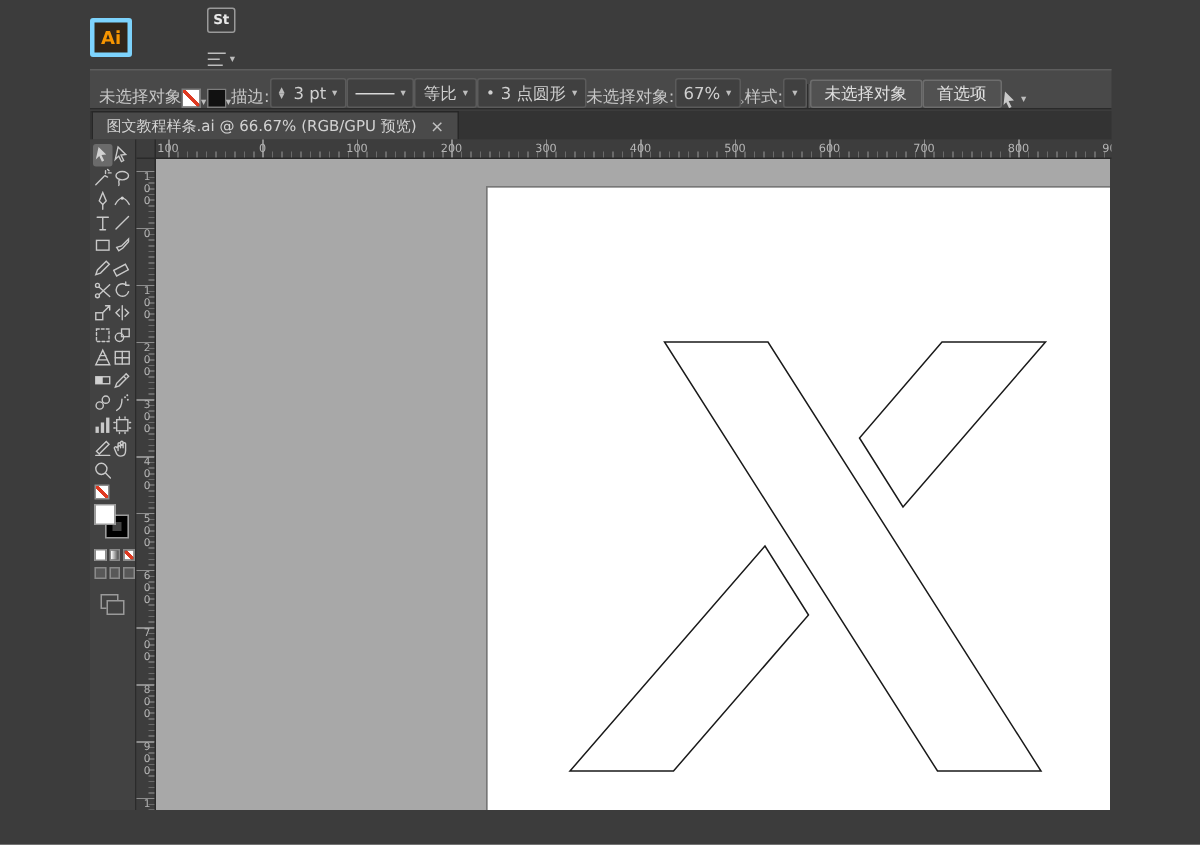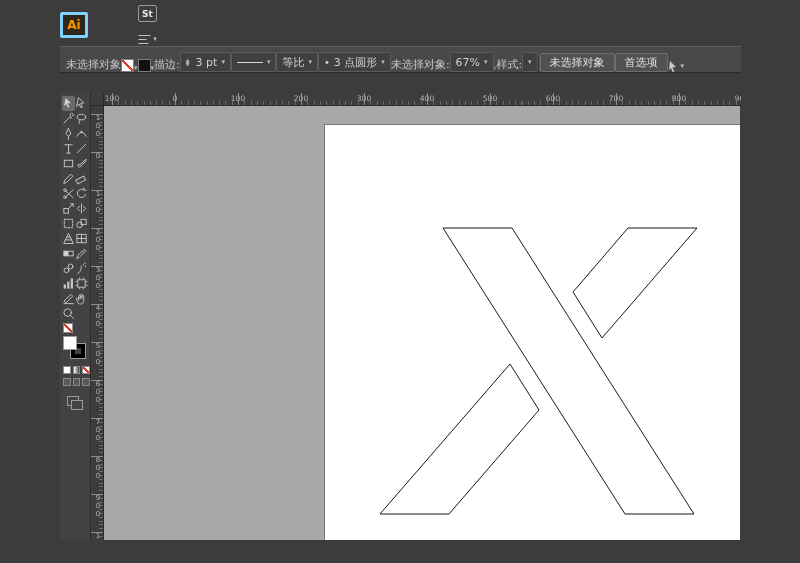--- a/index.html
+++ b/index.html
@@ -165,20 +165,26 @@
     <button class="cb-btn">未选择对象</button>
     <button class="cb-btn">首选项</button>
     <span class="mb-icon">
       <svg width="11" height="12" viewBox="0 0 11 12">
           <path d="M2 1l6 6-3.6.4 2 4-1.7.7-1.9-4L1 10z" fill="#c9c9c9"></path>
         </svg>
       <span class="caret">▾</span>
     </span>
   </div>
 
+  <div class="tabbar">
+    <div class="tab">
+      <span>图文教程样条.ai @ 66.67% (RGB/GPU 预览)</span>
+      <span class="tab-close">×</span>
+    </div>
+  </div>
 
   <div class="toolbar">
     <div id="tool-grid">
         <div class="tool-cell active">
           <svg width="13" height="13" viewBox="0 0 14 14">
             <g fill="none" stroke="#c9c9c9" stroke-width="1" stroke-linecap="round">
               <path d="M4 1l5.5 5.5-3.4.4 1.9 3.9-1.6.8-1.9-4L2 10z" fill="#d2d2d2" stroke="none"></path>
             </g>
           </svg>
         </div>

